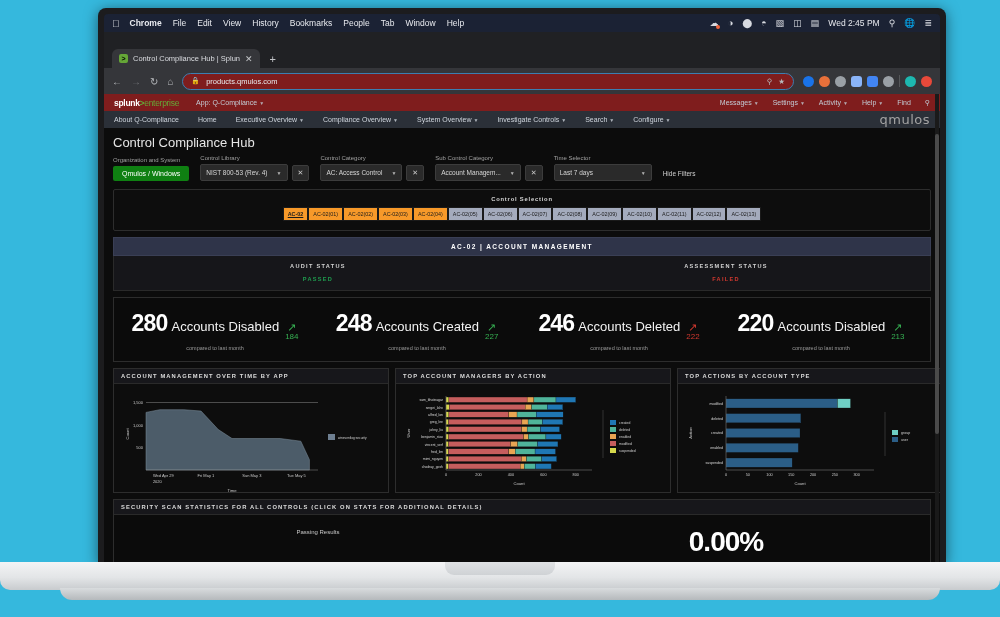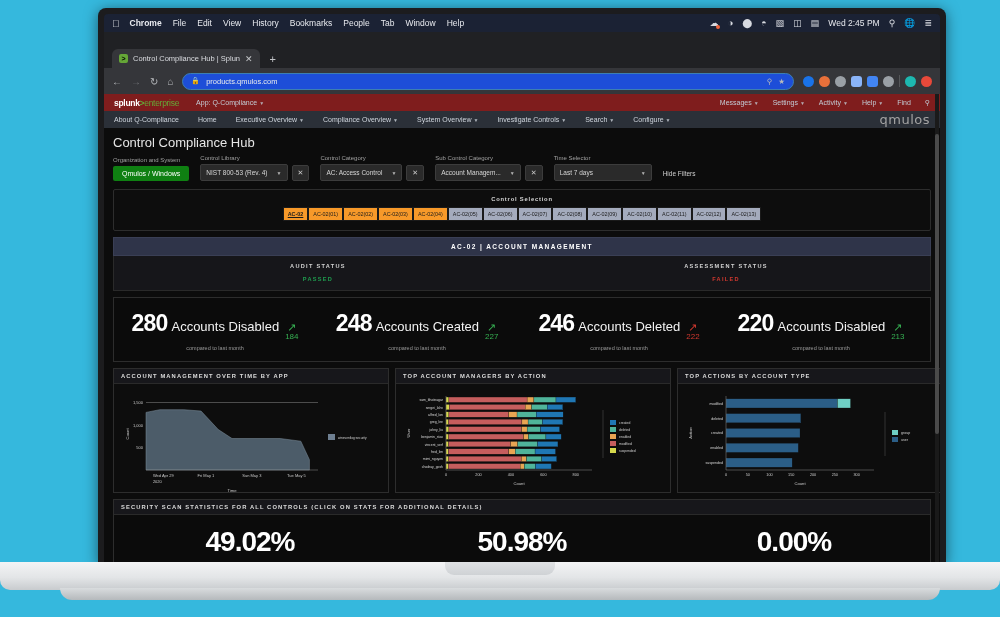--- a/index.html
+++ b/index.html
@@ -68,21 +68,21 @@
   .newtab { color: #c3c5c8; font-size: 11px; margin-left: 10px; margin-bottom: 3px; }
 
   
   .chrome-bar {
     height: 26px; background: #35363a; display: flex; align-items: center;
     padding: 0 8px; gap: 9px;
   }
   .nav-ic { color: #b8babd; font-size: 10px; }
   .nav-ic.dim { color: #6f7174; }
   .omnibox {
-    flex: 1; height: 17px; background: #1d4ed8; border-radius: 9px;
+    flex: 1; height: 17px; background: #7f1d1d; border-radius: 9px;
     border: 1px solid #3c7fb1;
     display: flex; align-items: center; padding: 0 8px; gap: 6px;
     color: #e8eaed; font-size: 7.5px;
   }
   .omnibox .lock { font-size: 7px; color:#cfd2d4;}
   .omnibox .spacer { flex: 1; }
   .omnibox .oic { font-size: 7.5px; color:#b8babd;}
   .ext-icons { display: flex; align-items: center; gap: 5px; }
   .ext { width: 11px; height: 11px; border-radius: 3px; }
   .ext.round { border-radius: 50%; }
@@ -579,26 +579,21 @@
                 <text x="217" y="51.2" fill="#cfcfcf" font-size="3.6" text-anchor="start" font-family="&quot;Liberation Sans&quot;, sans-serif">user</text>
               </svg>
           </div>
         </div>
       </div>
 
       <div class="stats-panel">
         <div class="panel-head">SECURITY SCAN STATISTICS FOR ALL CONTROLS (CLICK ON STATS FOR ADDITIONAL DETAILS)</div>
         <div class="stats-row">
           <div class="stat">
-            <div class="stat-num">49.02%</div>
             <div class="stat-lab">Passing Results</div>
-          </div>
-          <div class="stat">
-            <div class="stat-num">50.98%</div>
-            <div class="stat-lab">Failing Results</div>
           </div>
           <div class="stat">
             <div class="stat-num">0.00%</div>
             <div class="stat-lab">Other Results</div>
           </div>
         </div>
       </div>
 
     </div>
   </div>

